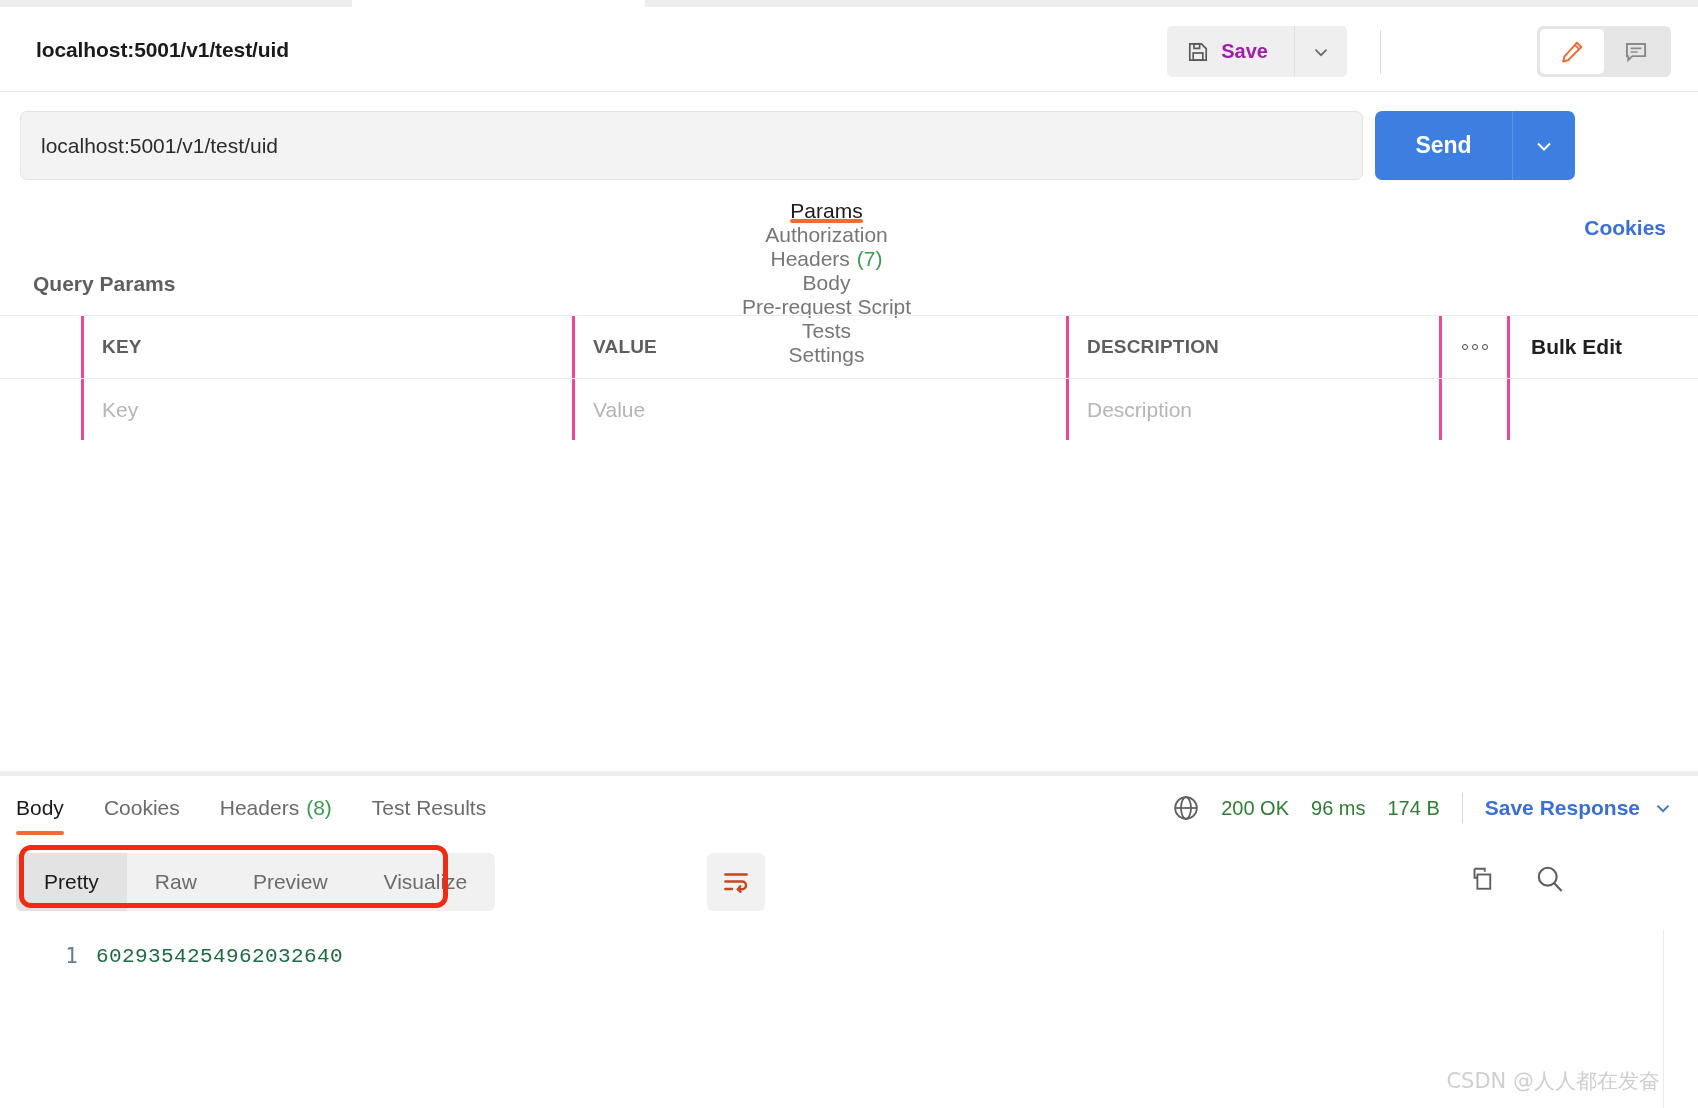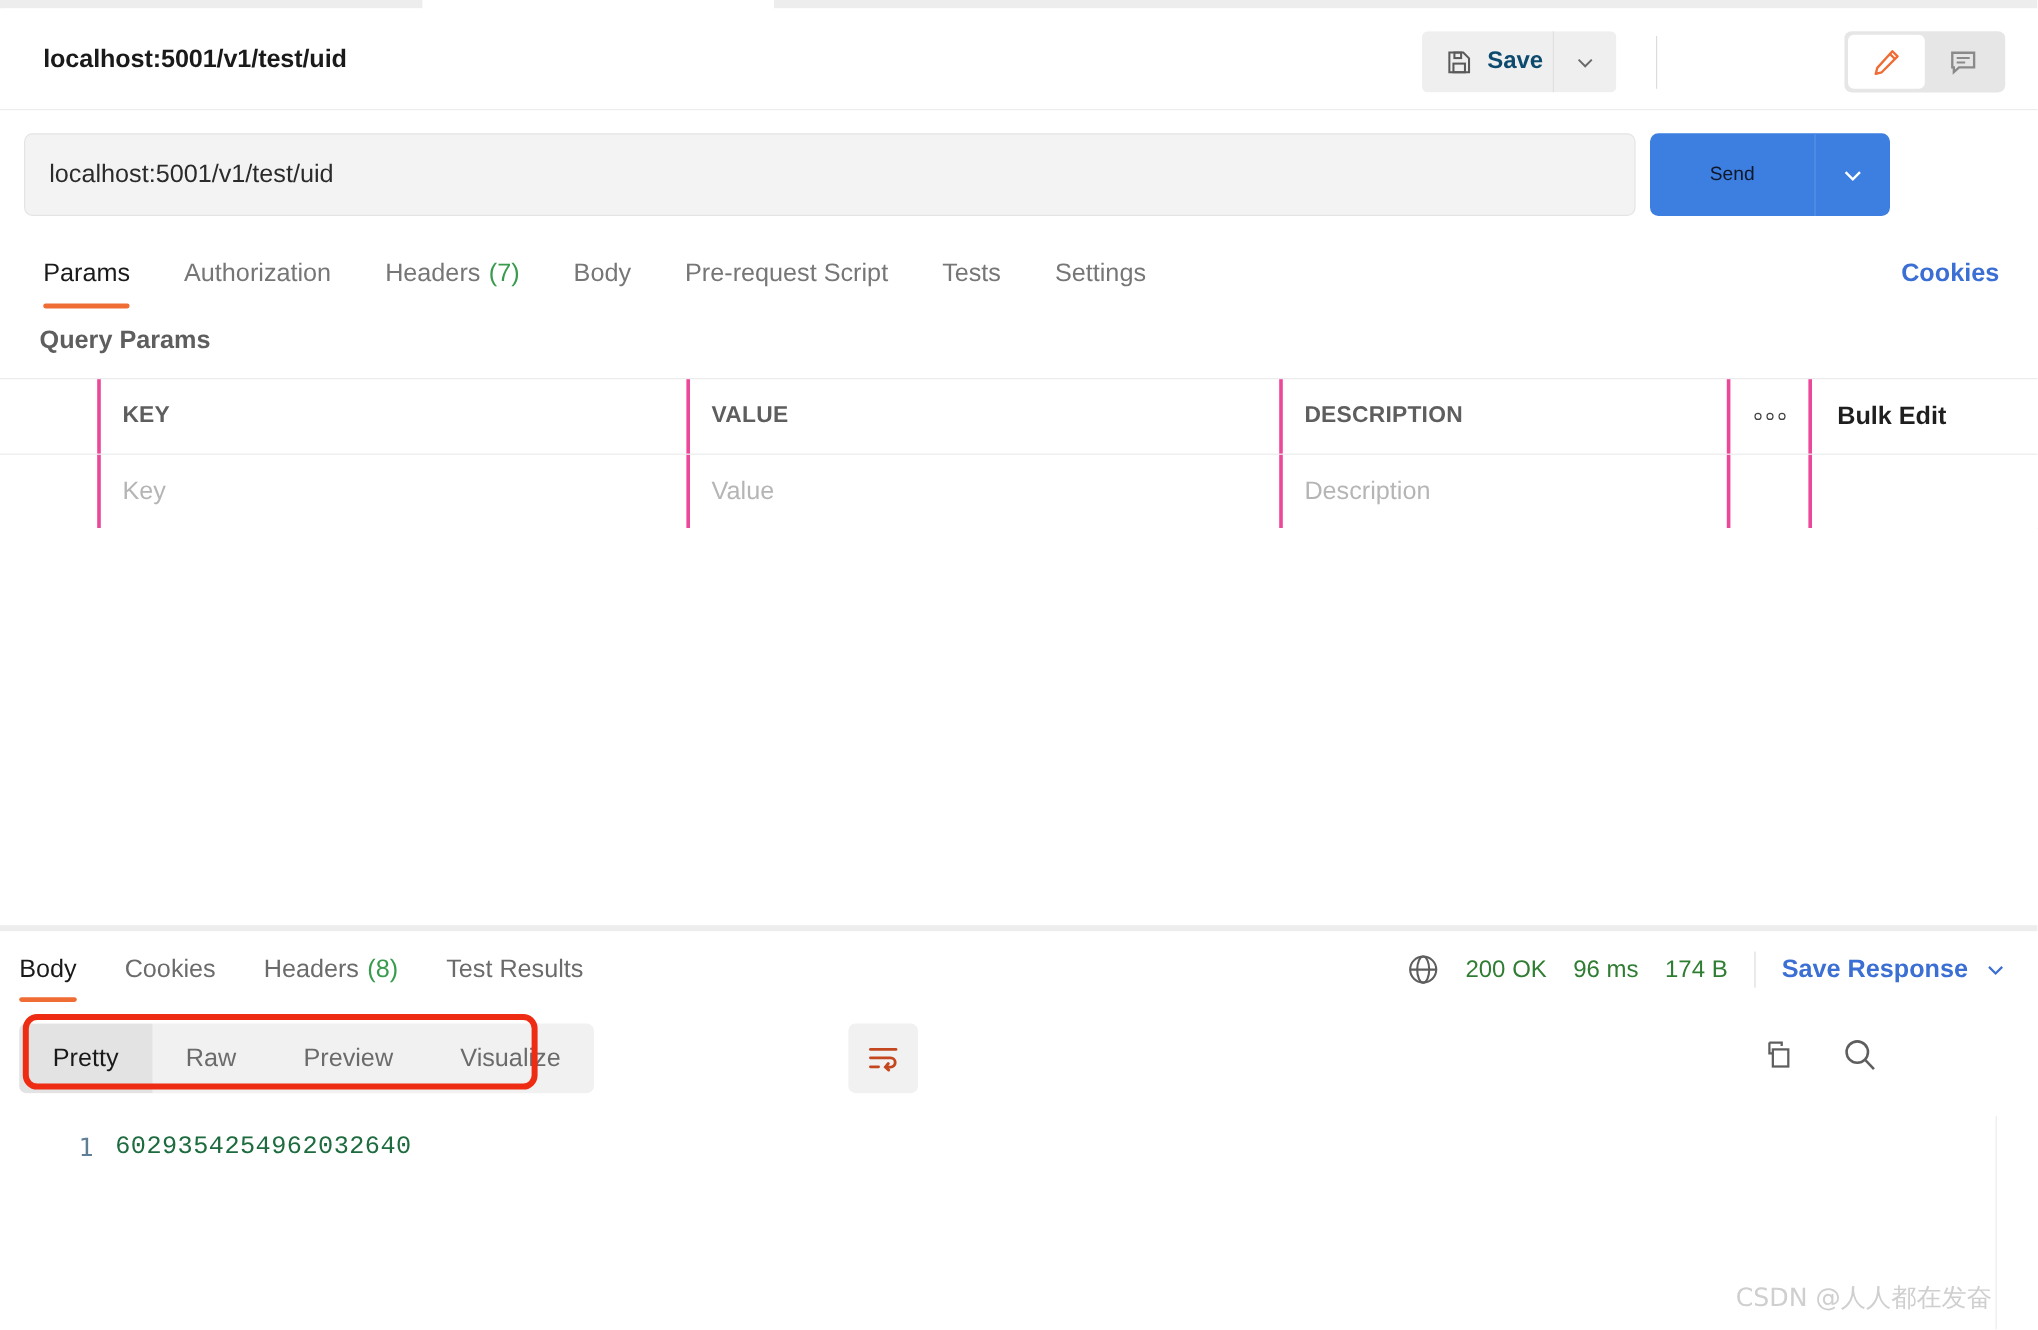--- a/index.html
+++ b/index.html
@@ -38,22 +38,22 @@
     letter-spacing:-0.1px;
   }
 
   .save-group {
     position:absolute; right:351px; top:19px;
     display:flex; height:51px;
     border-radius:5px; overflow:hidden;
   }
   .save-btn {
     display:flex; align-items:center; gap:11px;
-    padding:0 8px 0 19px;
-    background:#efefef; color:#0c4a6e;
+    padding:0 26px 0 19px;
+    background:#efefef; color:#a21caf;
     font-size:20px; font-weight:bold;
     border-right:1px solid #e0e0e0;
     cursor:pointer;
   }
   .save-caret {
     display:flex; align-items:center; justify-content:center;
     width:52px; background:#efefef; cursor:pointer;
   }
   .hdr-divider {
     position:absolute; right:317px; top:23px;
@@ -92,32 +92,32 @@
     font-size:21px; color:#2b2b2b; cursor:text;
   }
   .send-group {
     position:absolute; left:1375px; top:19px;
     display:flex; height:69px; width:200px;
     border-radius:7px; overflow:hidden;
     background:#3d7fe0;
   }
   .send-btn {
     flex:1; display:flex; align-items:center; justify-content:center;
-    color:#0f172a; font-size:16px; font-weight:normal; cursor:pointer;
+    color:#ffffff; font-size:23px; font-weight:bold; cursor:pointer;
     border-right:1px solid #5a92e6;
   }
   .send-caret {
     width:62px; display:flex; align-items:center; justify-content:center;
     cursor:pointer;
   }
 
   
   .req-tabs {
     position:absolute; left:0; top:199px; right:0; height:58px;
-    display:flex; align-items:center; padding-left:36px;
+    display:flex; align-items:center; flex-direction:column;
   }
   .rtab {
     font-size:21px; color:#767676; margin-right:45px;
     position:relative; height:58px; display:flex; align-items:center;
     cursor:pointer; white-space:nowrap;
   }
   .rtab.active { color:#1a1a1a; }
   .rtab.active::after {
     content:""; position:absolute; left:0; right:0; bottom:0;
     height:4px; background:#ef6c35; border-radius:2px;

